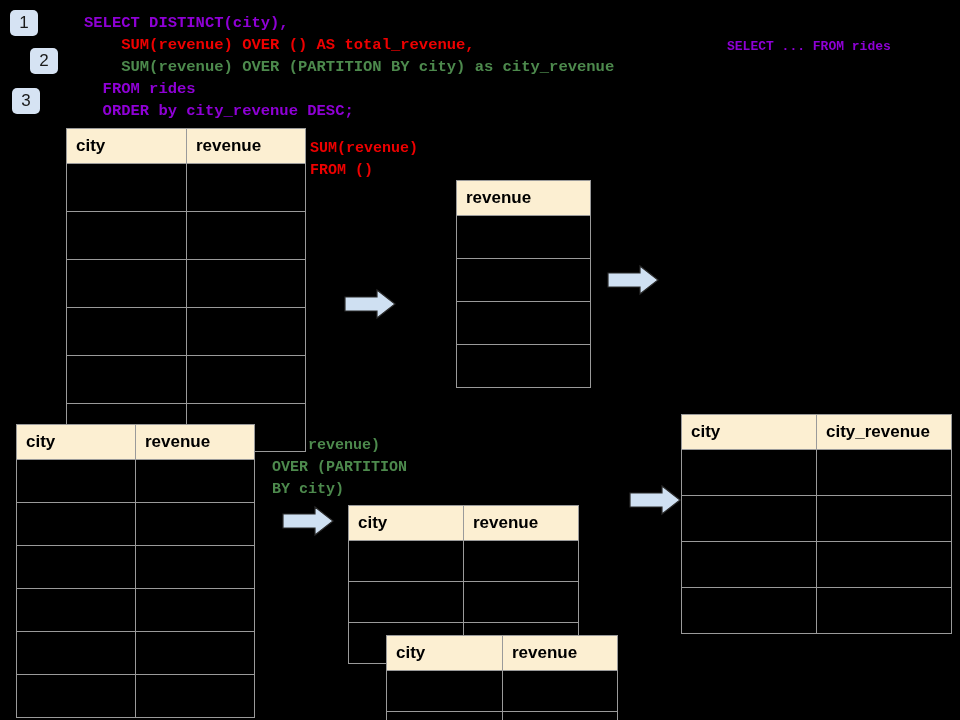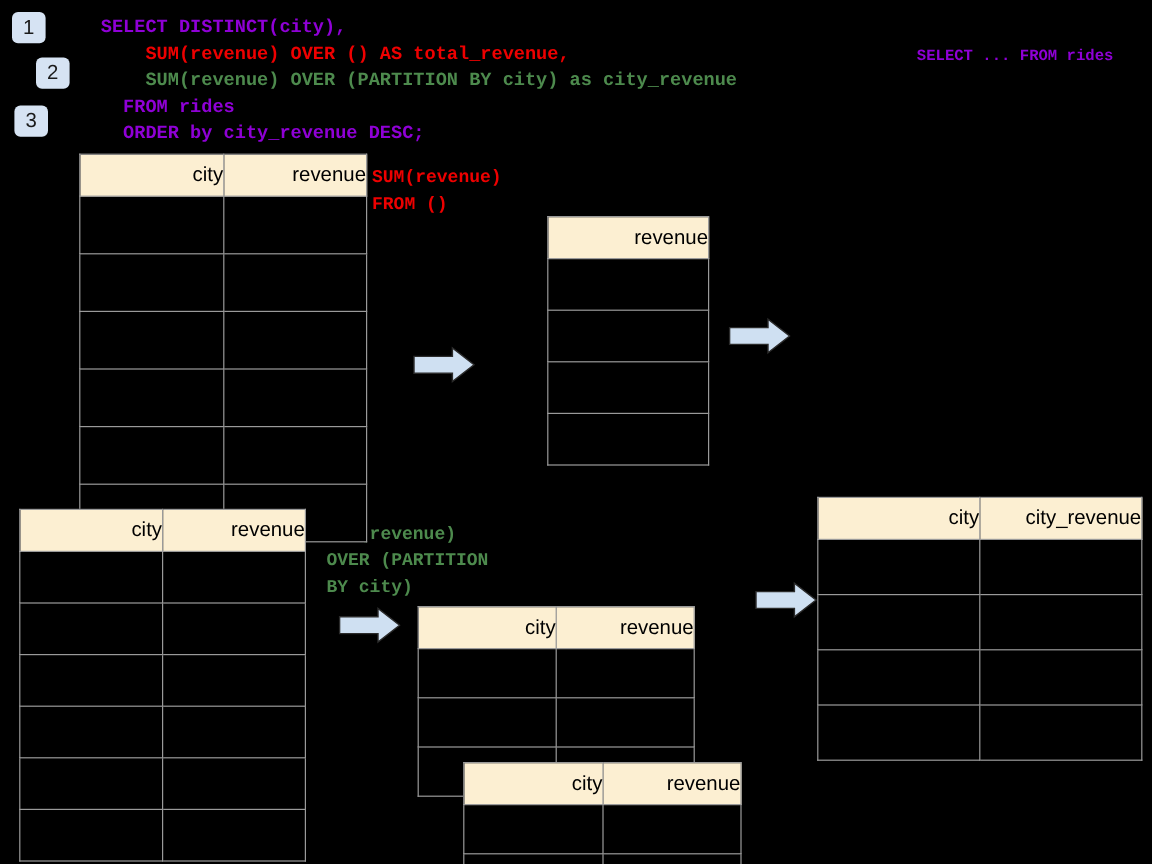--- a/index.html
+++ b/index.html
@@ -73,22 +73,22 @@
   .tbl th, .tbl td {
     border: 1px solid #9a9a9a;
     padding: 0;
     background: #000000;
   }
   .tbl th {
     background: #fcefd2;
     color: #000000;
     font-family: "Liberation Sans", sans-serif;
     font-size: 17px;
-    font-weight: normal;
-    text-align: right;
+    font-weight: bold;
+    text-align: left;
     padding: 0 0 0 9px;
     height: 34px;
     vertical-align: middle;
   }
   .tbl td { height: 41px; }
 
   
   .arrow {
     position: absolute;
   }
@@ -99,21 +99,21 @@
 <div id="root">
 
   <div id="badges-layer">
       <div class="step-badge" style="left: 10px; top: 10px; background: rgb(214, 227, 243);">1</div>
       <div class="step-badge" style="left: 30px; top: 48px; background: rgb(214, 227, 243);">2</div>
       <div class="step-badge" style="left: 12px; top: 88px; background: rgb(214, 227, 243);">3</div>
     </div>
 
   <div class="sql-block" id="sql-block" style="left:84px; top:12px;"><div class="sql-line" style="color: rgb(143, 0, 214);">SELECT DISTINCT(city),</div><div class="sql-line" style="color: rgb(238, 0, 0);">    SUM(revenue) OVER () AS total_revenue,</div><div class="sql-line" style="color: rgb(77, 138, 77);">    SUM(revenue) OVER (PARTITION BY city) as city_revenue</div><div class="sql-line" style="color: rgb(143, 0, 214);">  FROM rides</div><div class="sql-line" style="color: rgb(143, 0, 214);">  ORDER by city_revenue DESC;</div></div>
 
-  <div class="side-note" id="side-note" style="left: 764px; top: 37px; color: rgb(143, 0, 214);">SELECT ... FROM rides</div>
+  <div class="side-note" id="side-note" style="left: 727px; top: 37px; color: rgb(143, 0, 214);">SELECT ... FROM rides</div>
 
   <div id="annotations-layer">
       <div class="annot" style="left: 310px; top: 138px; color: rgb(238, 0, 0);">SUM(revenue)
 FROM ()</div>
       <div class="annot" style="left: 272px; top: 435px; color: rgb(77, 138, 77);">SUM(revenue)
 OVER (PARTITION
 BY city)</div>
     </div>
 
   <div id="tables-layer">

